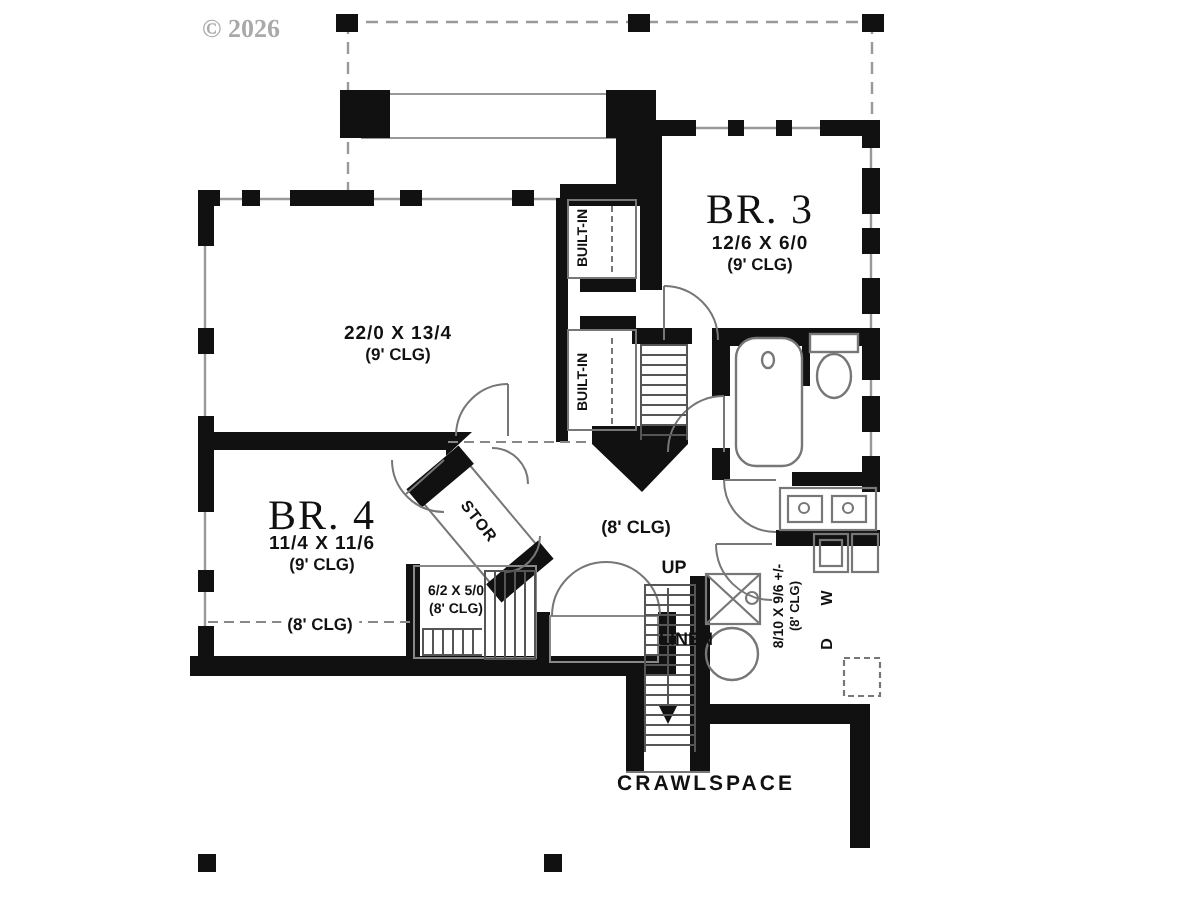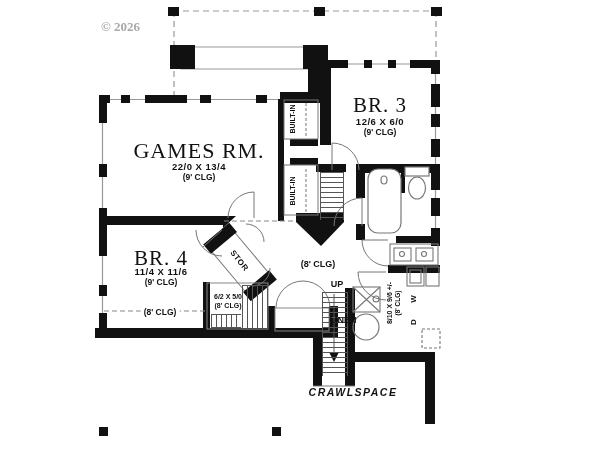--- a/index.html
+++ b/index.html
@@ -19,21 +19,21 @@
   .small-lbl { font-size:9px; font-weight:bold; }
   .tiny-lbl { font-size:7px; font-weight:bold; }
   .rot90 { transform:translate(-50%,-50%) rotate(-90deg); }
   .watermark { font-family:"Liberation Serif", serif; font-size:13px; color:#a9a9a9; font-weight:bold; }
   .onwhite { background:#fff; padding:0 3px; }
   .stairs { position:absolute; }
   .treads-v { background:repeating-linear-gradient(to bottom,#555 0 1px,transparent 1px 5px);
               border-left:1px solid #555; border-right:1px solid #555; }
   .treads-h { background:repeating-linear-gradient(to right,#555 0 1px,transparent 1px 5px);
               border-top:1px solid #555; border-bottom:1px solid #555; }
-  .crawl-lbl { font-size:10.5px; font-weight:bold; letter-spacing:1.5px;font-style:italic; }
+  .crawl-lbl { font-size:10.5px; font-weight:bold; letter-spacing:1.5px; }
   .stor-lbl { transform:translate(-50%,-50%) rotate(52deg); font-size:8px; font-weight:bold; letter-spacing:0.5px; }
   .util-dims { transform:translate(-50%,-50%) rotate(-90deg); text-align:center; }
   .util-dims .l1 { font-size:7px; font-weight:bold; display:block; }
   .util-dims .l2 { font-size:6.5px; font-weight:bold; display:block; margin-top:2px; }
 </style>
 </head>
 <body>
 
 <div id="plan">
 
@@ -201,23 +201,22 @@
       <polygon points="329,352 339,352 334,362" fill="#111"></polygon>
       <path d="M313 386 H355" stroke="#777" stroke-width="1"></path>
     </g>
   </svg>
 
   <div class="stairs treads-v" style="left:320px;top:172px;width:22px;height:48px;"></div>
   <div class="stairs treads-v" style="left:322px;top:292px;width:24px;height:84px;"></div>
   <div class="stairs treads-h" style="left:242px;top:285px;width:26px;height:43px;"></div>
   <div class="stairs treads-h" style="left:211px;top:314px;width:30px;height:12px;"></div>
 
-  <div class="lbl watermark" style="left:111px;top:26px;padding-left:19px;">© 2026</div>
-
-  <div class="lbl room-name big" style="left:199px;top:151px;">GAMES RM.</div>
+  <div class="lbl watermark" style="left:111px;top:14px;padding-left:19px;">© 2026</div>
+
   <div class="lbl dims" style="left:199px;top:167px;">22/0 X 13/4</div>
   <div class="lbl clg" style="left:199px;top:177px;">(9' CLG)</div>
 
   <div class="lbl room-name" style="left:380px;top:105px;">BR. 3</div>
   <div class="lbl dims" style="left:380px;top:122px;">12/6 X 6/0</div>
   <div class="lbl clg" style="left:380px;top:132px;">(9' CLG)</div>
 
   <div class="lbl room-name" style="left:161px;top:258px;">BR. 4</div>
   <div class="lbl dims" style="left:161px;top:272px;">11/4 X 11/6</div>
   <div class="lbl clg" style="left:161px;top:282px;">(9' CLG)</div>

